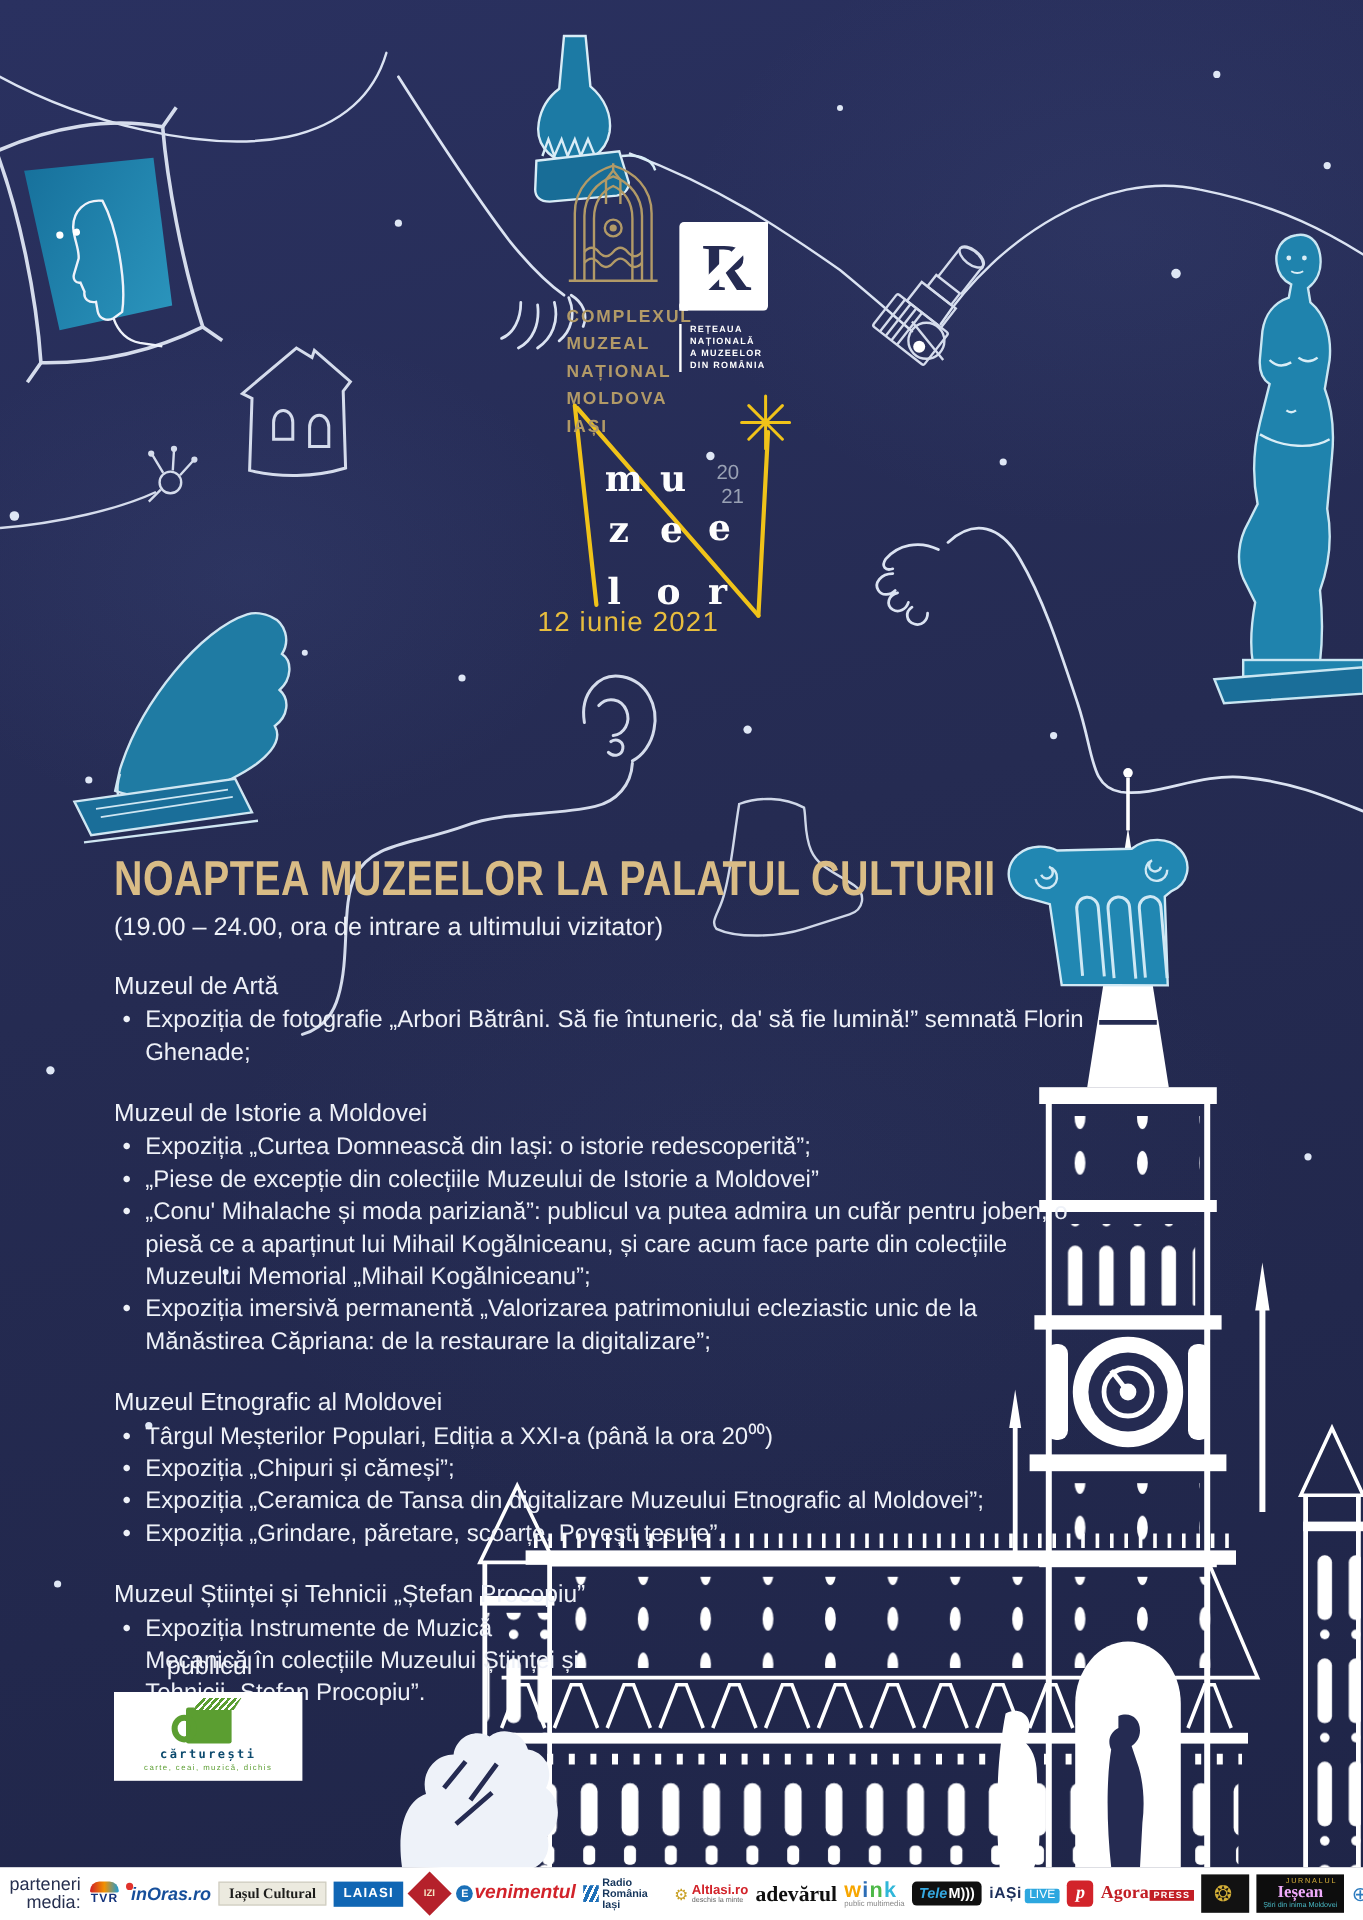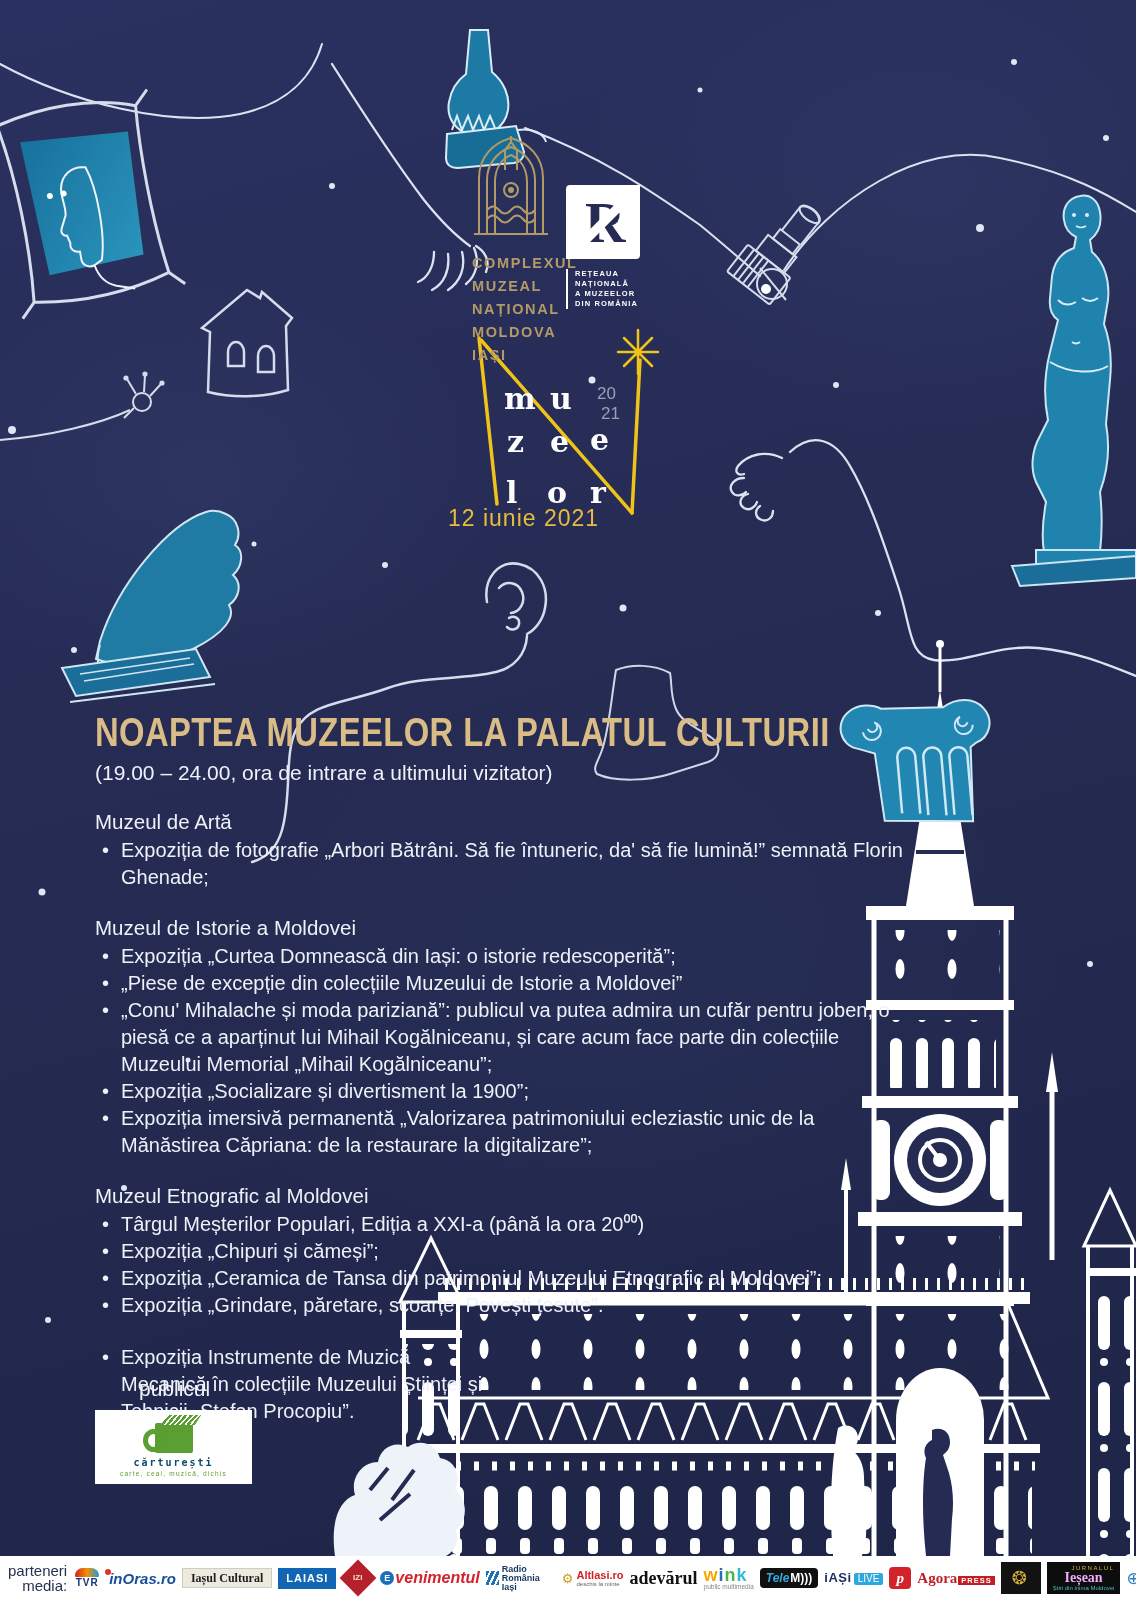--- a/index.html
+++ b/index.html
@@ -410,36 +410,36 @@
           <li>Expoziția de fotografie „Arbori Bătrâni. Să fie întuneric, da' să fie lumină!” semnată Florin Ghenade;</li>
         </ul>
     </section>
 
     <section class="sec">
       <h2>Muzeul de Istorie a Moldovei</h2>
       <ul>
           <li>Expoziția „Curtea Domnească din Iași: o istorie redescoperită”;</li>
           <li>„Piese de excepție din colecțiile Muzeului de Istorie a Moldovei”</li>
           <li>„Conu' Mihalache și moda pariziană”: publicul va putea admira un cufăr pentru joben, o piesă ce a aparținut lui Mihail Kogălniceanu, și care acum face parte din colecțiile Muzeului Memorial „Mihail Kogălniceanu”;</li>
-          <li>Expoziția „Socializare și divertisment la 1900”;</li>
           <li>Expoziția imersivă permanentă „Valorizarea patrimoniului ecleziastic unic de la Mănăstirea Căpriana: de la restaurare la digitalizare”;</li>
         </ul>
     </section>
 
     <section class="sec">
       <h2>Muzeul Etnografic al Moldovei</h2>
       <ul>
           <li>Târgul Meșterilor Populari, Ediția a XXI-a (până la ora 20⁰⁰)</li>
           <li>Expoziția „Chipuri și cămeși”;</li>
-          <li>Expoziția „Ceramica de Tansa din patrimoniul Muzeului Etnografic al Moldovei”;</li>
+          <li>Expoziția „Ceramica de Tansa din digitalizare Muzeului Etnografic al Moldovei”;</li>
           <li>Expoziția „Grindare, păretare, scoarțe. Povești țesute”.</li>
         </ul>
     </section>
 
     <section class="sec narrow">
+      <h2>Muzeul Științei și Tehnicii „Ștefan Procopiu”</h2>
       <ul>
           <li>Expoziția Instrumente de Muzică Mecanică în colecțiile Muzeului Științei și Tehnicii „Ștefan Procopiu”.</li>
         </ul>
     </section>
   </div>
 
   <div class="partner-label">publicul</div>
   <div class="partner-box">
     <div class="mug"></div>
     <div class="cart-name">cărturești</div>

